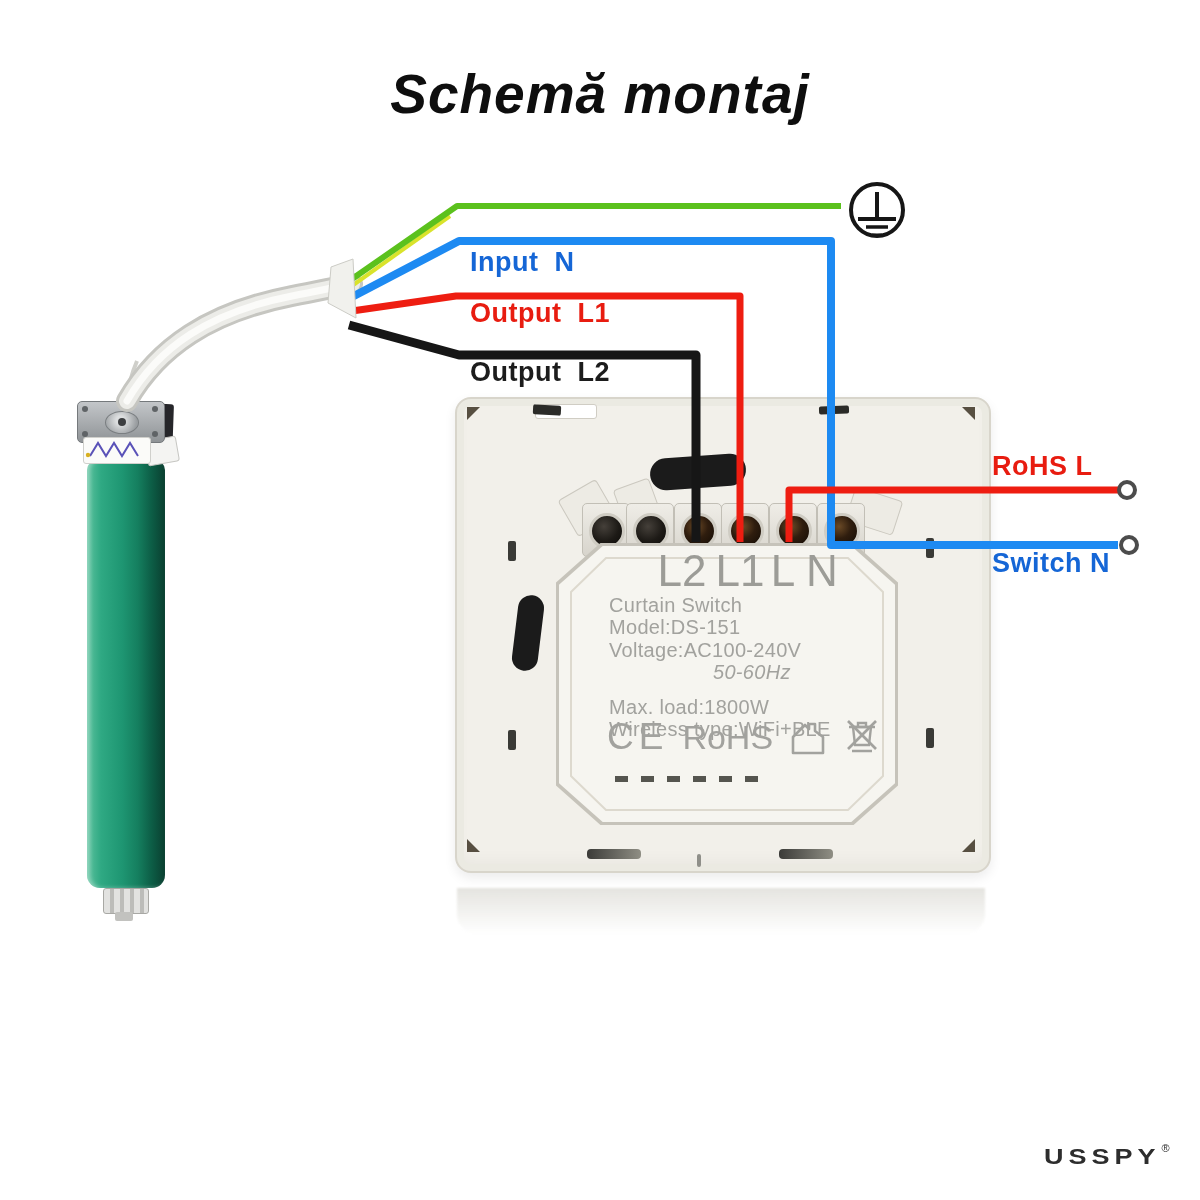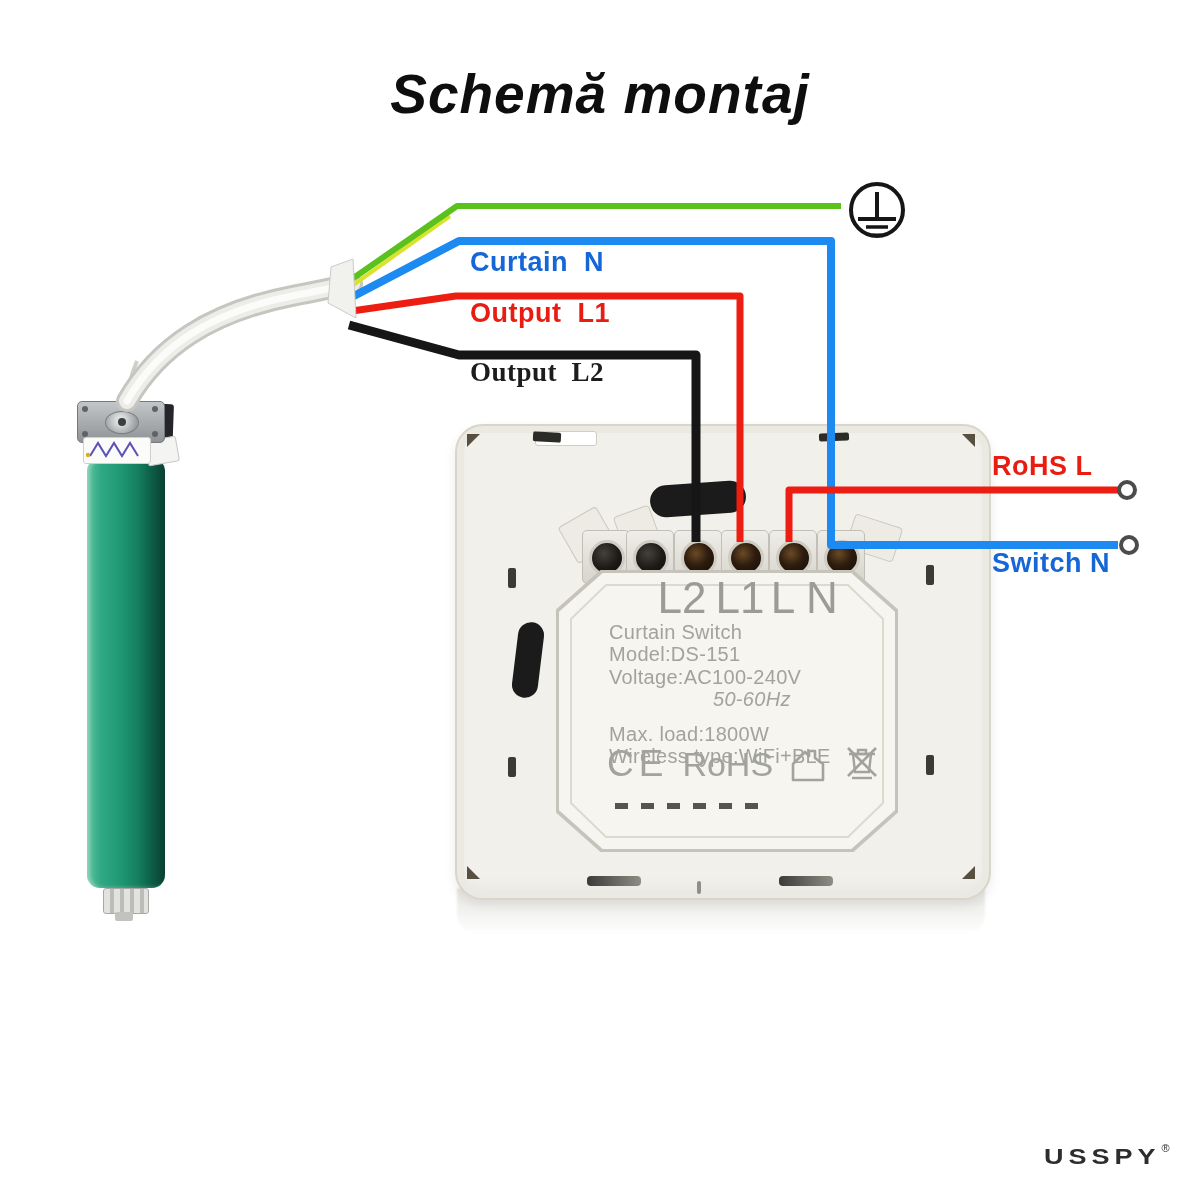--- a/index.html
+++ b/index.html
@@ -3,32 +3,32 @@
 <meta charset="utf-8">
 <style>
   html,body{margin:0;padding:0;background:#fff;font-family:"Liberation Sans",sans-serif;}
   .stage{position:relative;width:1200px;height:1200px;background:#ffffff;overflow:hidden;}
   .abs{position:absolute;}
   .title{position:absolute;top:62px;left:0;width:1200px;text-align:center;
          font-size:55px;font-weight:800;font-style:italic;color:#0e0e0e;letter-spacing:1px;}
   .lbl{position:absolute;font-weight:700;font-size:27px;white-space:pre;letter-spacing:.5px;}
   .lbl-blue{color:var(--label_blue);}
   .lbl-red{color:var(--label_red);}
-  .lbl-black{color:var(--label_black);font-family:Liberation Serif, serif;}
+  .lbl-black{color:var(--label_black);}
   .lbl-dark{color:var(--label_dark);font-size:25px;letter-spacing:.2px;}
   svg.wires{position:absolute;left:0;top:0;z-index:5;pointer-events:none;}
   .w{fill:none;stroke-linejoin:round;}
   .wire-green{stroke:var(--wire_green);stroke-width:6;}
   .wire-yellow{stroke:var(--wire_yellow);stroke-width:4;}
   .wire-blue{stroke:var(--wire_blue);stroke-width:8;}
   .wire-red{stroke:var(--wire_red);stroke-width:7;}
   .wire-black{stroke:var(--wire_black);stroke-width:9;}
   
-  .plate{left:455px;top:424px;width:532px;height:472px;background:var(--plate_bg);
-         border:2px solid #d8d5cb;border-radius:28px;z-index:2;
+  .plate{left:455px;top:397px;width:532px;height:472px;background:var(--plate_bg);
+         border:2px solid #d8d5cb;border-radius:16px;z-index:2;
          box-shadow:inset 0 0 0 7px #ebeae2, inset 0 -10px 16px rgba(0,0,0,.04), 0 5px 12px rgba(0,0,0,.08);}
   .corner{position:absolute;width:13px;height:13px;background:#463d2f;opacity:.9;}
   .housing{position:absolute;width:46px;height:52px;top:104px;border:1px solid #c2bfb6;border-radius:5px;
            background:linear-gradient(#efede7,#d7d4cc);}
   .hole{position:absolute;left:6px;top:9px;width:30px;height:30px;border-radius:50%;
         border:3px solid #cfccc3;background:radial-gradient(circle at 40% 35%, #6b4a26 0%, #2f1d0e 45%, #120b05 100%);}
   .hole.empty{background:radial-gradient(circle at 40% 35%, #45403a 0%, #1d1a16 55%, #0c0a08 100%);}
   .clip{position:absolute;background:#edebe4;border:1px solid #cbc8bf;border-radius:4px;}
   .pill{position:absolute;background:#1b1b1b;border-radius:18px;}
   .dash{position:absolute;background:#3a3a36;border-radius:2px;}
@@ -208,21 +208,21 @@
       <circle cx="877" cy="210" r="26" fill="#ffffff" stroke-width="4"></circle>
       <line x1="877" y1="192" x2="877" y2="219" stroke-width="4"></line>
       <line x1="858" y1="219" x2="896" y2="219" stroke-width="4"></line>
       <line x1="866" y1="227" x2="888" y2="227" stroke-width="3.5"></line>
       <line x1="872" y1="235" x2="882" y2="235" stroke-width="3"></line>
     </g>
     <circle cx="1127" cy="490" r="8" fill="#ffffff" stroke="#4c4c4c" stroke-width="4"></circle>
     <circle cx="1129" cy="545" r="8" fill="#ffffff" stroke="#4c4c4c" stroke-width="4"></circle>
   </svg>
 
-  <div class="lbl lbl-blue z6" style="left:470px;top:247px;">Curtain  N</div>
+  <div class="lbl lbl-blue z6" style="left:470px;top:247px;">Input  N</div>
   <div class="lbl lbl-red z6" style="left:470px;top:298px;">Output  L1</div>
   <div class="lbl lbl-black z6" style="left:470px;top:357px;">Output  L2</div>
   <div class="lbl lbl-red z6" style="left:992px;top:451px;">RoHS L</div>
   <div class="lbl lbl-blue z6" style="left:992px;top:548px;">Switch N</div>
 
   <div class="brand">
     <span class="nm">USSPY</span><span class="reg">®</span>
   </div>
 
 </div>

